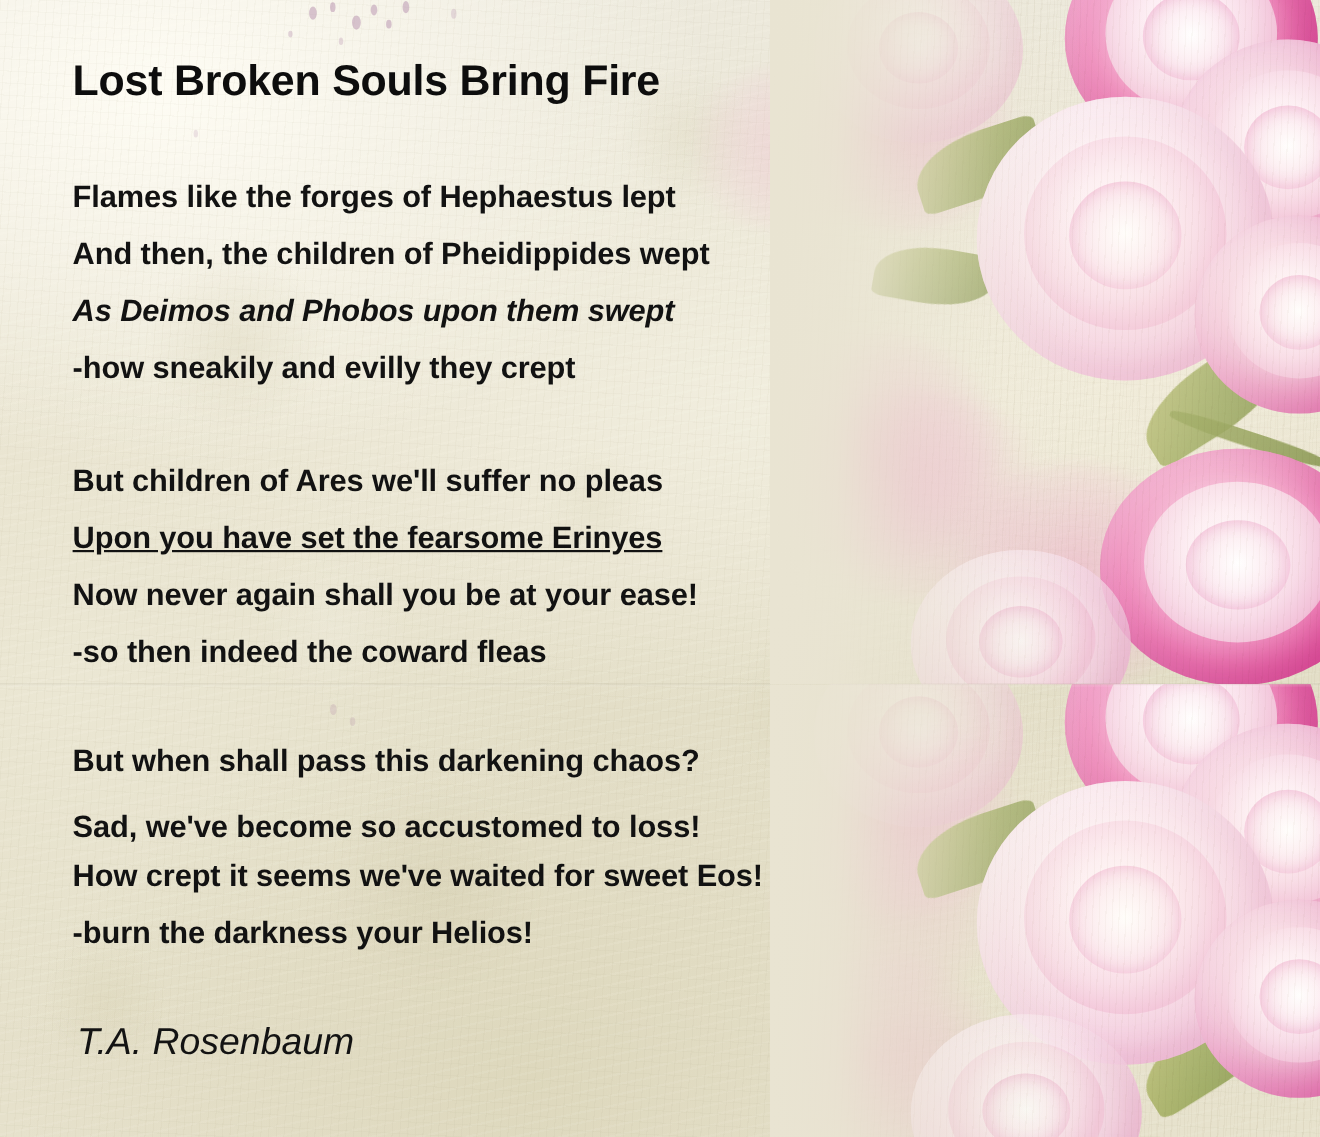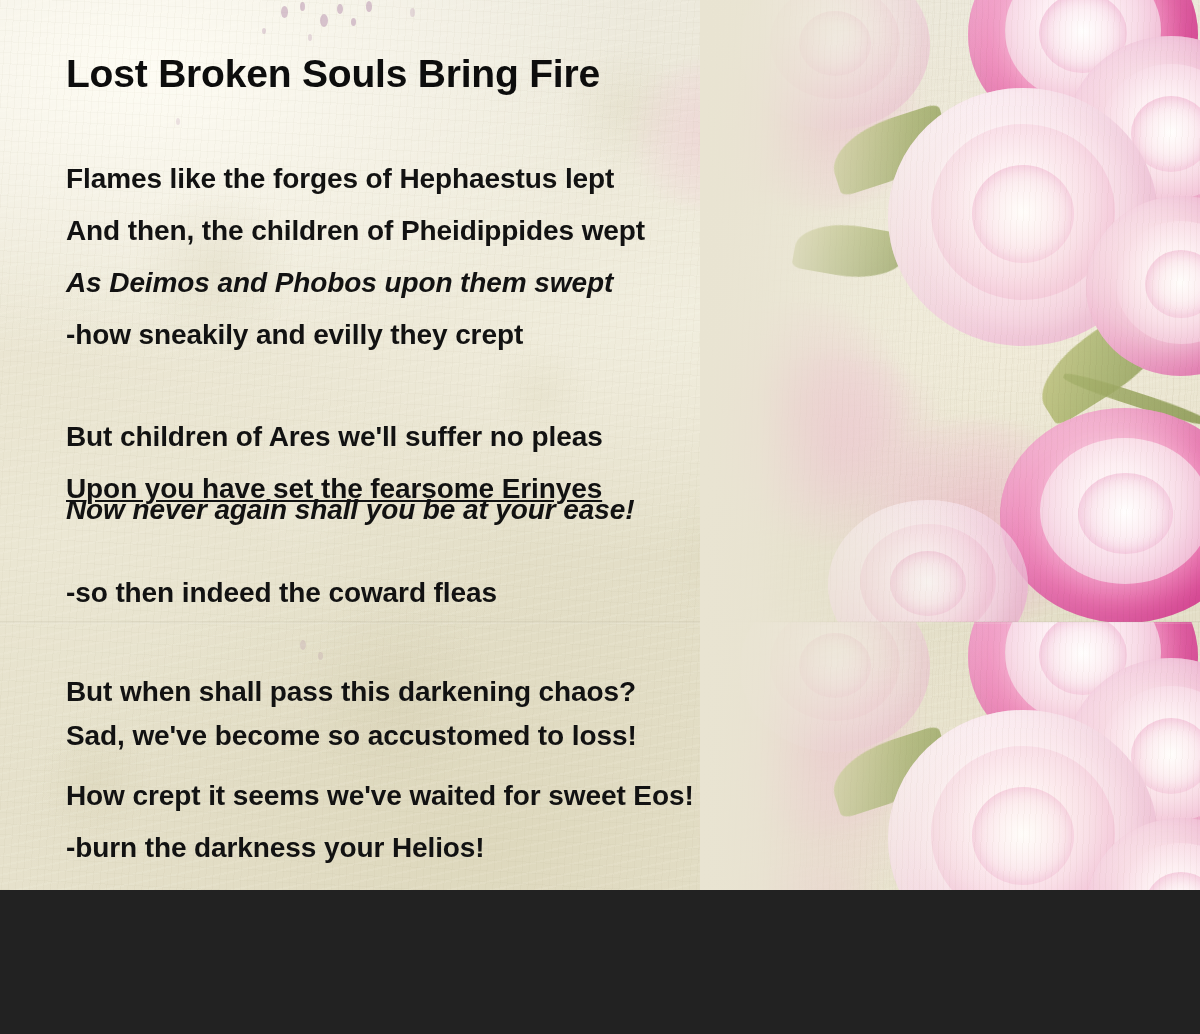--- a/index.html
+++ b/index.html
@@ -1,21 +1,21 @@
 <!DOCTYPE html>
 <html><head>
 <meta charset="utf-8">
 <title>Poem Image</title>
 <style>
   html,body{margin:0;padding:0;background:#222;}
   *{box-sizing:border-box;}
 
   #canvas{
     position:relative;
-    width:1200px;height:890px;
+    width:1200px;height:1034px;
     overflow:hidden;
     font-family:"Liberation Sans", sans-serif;
     background:#e9e5d2;
   }
 
   
   .paper{
     position:absolute;inset:0;
     background:
       radial-gradient(ellipse 70% 55% at 12% 8%,  rgba(255,253,245,.95) 0%, rgba(255,253,245,0) 60%),
@@ -216,24 +216,24 @@
 
     <div class="title">Lost Broken Souls Bring Fire</div>
 
     <div class="line" style="top:163px;">Flames like the forges of Hephaestus lept</div>
     <div class="line" style="top:215px;">And then, the children of Pheidippides wept</div>
     <div class="line" style="top:267px;font-style:italic;">As Deimos and Phobos upon them swept</div>
     <div class="line" style="top:319px;">-how sneakily and evilly they crept</div>
 
     <div class="line" style="top:421px;">But children of Ares we'll suffer no pleas</div>
     <div class="line" style="top:473px;text-decoration:underline;">Upon you have set the fearsome Erinyes</div>
-    <div class="line" style="top:494px;font-style:italic;">Now never again shall you be at your ease!</div>
+    <div class="line" style="top:525px;">Now never again shall you be at your ease!</div>
     <div class="line" style="top:577px;">-so then indeed the coward fleas</div>
 
     <div class="line" style="top:676px;">But when shall pass this darkening chaos?</div>
-    <div class="line" style="top:720px;">Sad, we've become so accustomed to loss!</div>
+    <div class="line" style="top:736px;">Sad, we've become so accustomed to loss!</div>
     <div class="line" style="top:780px;">How crept it seems we've waited for sweet Eos!</div>
     <div class="line" style="top:832px;">-burn the darkness your Helios!</div>
 
     <div class="author">T.A. Rosenbaum</div>
   </div>
 
 </div>
 
 </body></html>

